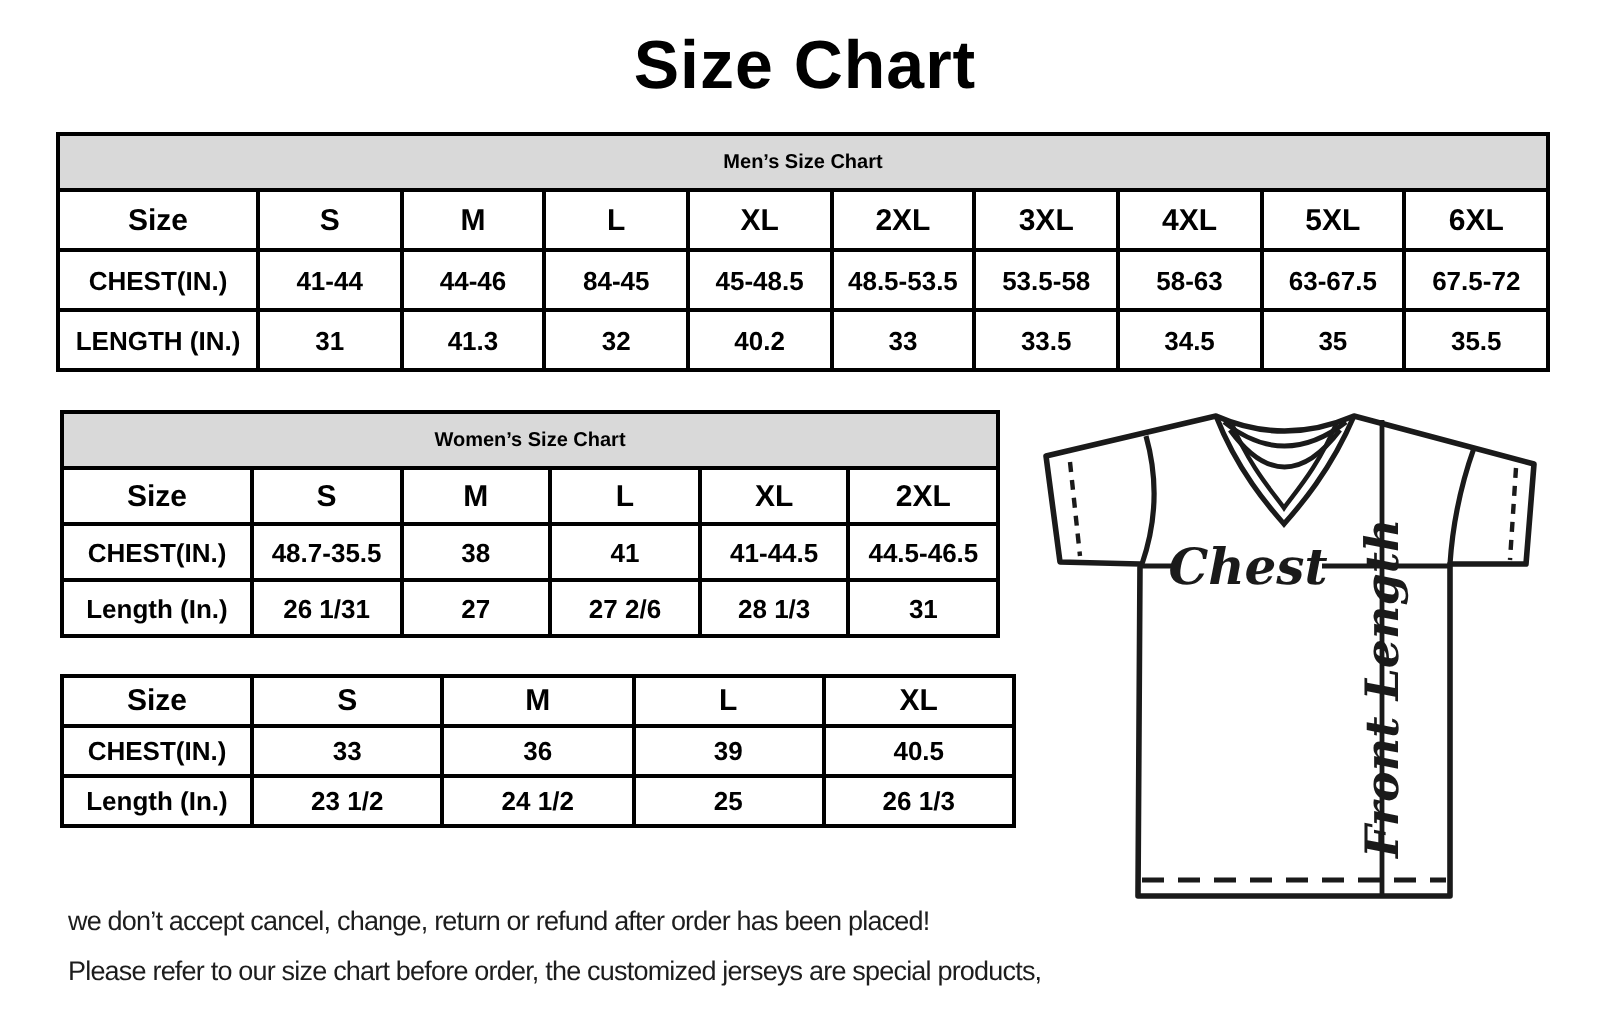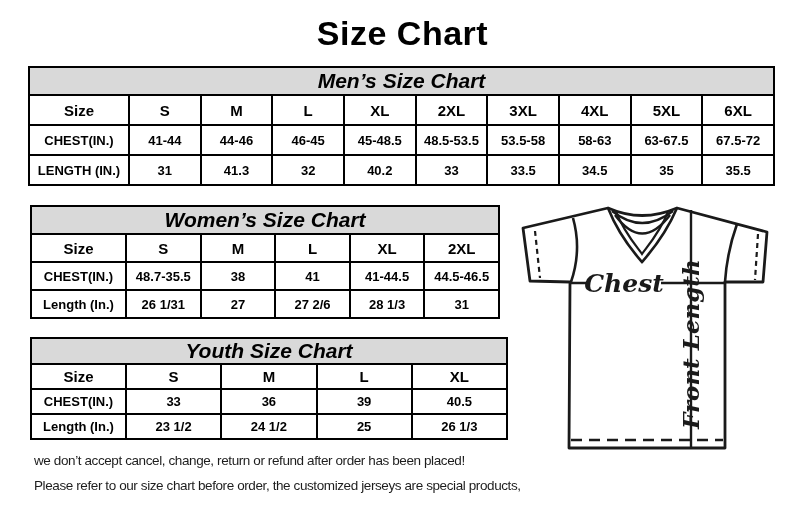--- a/index.html
+++ b/index.html
@@ -9,21 +9,21 @@
   }
   .page-title{
     position:absolute;top:14px;left:0;width:100%;margin:0;
     text-align:center;font-size:34px;font-weight:bold;letter-spacing:.5px;
   }
   table.szt{
     position:absolute;border-collapse:collapse;table-layout:fixed;
     text-align:center;font-weight:bold;
   }
   table.szt td{border:2px solid #000;padding:0;overflow:hidden;white-space:nowrap;}
-  td.tbl-title{background:var(--hdr,#d9d9d9);font-size:21px;font-style:italic;}
+  td.tbl-title{background:var(--hdr,#d9d9d9);font-size:10px;}
   tr.row-size td{font-size:15px;border-radius:13px;}
   tr.row-data td{font-size:13px;}
   td.tbl-label{font-size:13px;}
   table.men{left:28px;top:66px;width:747px;}
   table.men td{height:28px;}
   table.men td.tbl-title{height:26px;}
   table.women{left:30px;top:205px;width:470px;}
   table.women td{height:26px;}
   table.women td.tbl-title{height:26px;}
   table.youth{left:30px;top:337px;width:478px;}
@@ -72,21 +72,21 @@
           <td class="tbl-cell">2XL</td>
           <td class="tbl-cell">3XL</td>
           <td class="tbl-cell">4XL</td>
           <td class="tbl-cell">5XL</td>
           <td class="tbl-cell">6XL</td>
         </tr>
         <tr class="row-data">
           <td class="tbl-label">CHEST(IN.)</td>
           <td class="tbl-cell">41-44</td>
           <td class="tbl-cell">44-46</td>
-          <td class="tbl-cell">46-45</td>
+          <td class="tbl-cell">84-45</td>
           <td class="tbl-cell">45-48.5</td>
           <td class="tbl-cell">48.5-53.5</td>
           <td class="tbl-cell">53.5-58</td>
           <td class="tbl-cell">58-63</td>
           <td class="tbl-cell">63-67.5</td>
           <td class="tbl-cell">67.5-72</td>
         </tr>
         <tr class="row-data">
           <td class="tbl-label">LENGTH (IN.)</td>
           <td class="tbl-cell">31</td>
@@ -142,23 +142,20 @@
     </table>
   <table class="szt youth">
       <colgroup>
         <col style="width: 95px;">
         <col>
         <col>
         <col>
         <col>
       </colgroup>
       <tbody>
-        <tr>
-          <td colspan="5" class="tbl-title">Youth Size Chart</td>
-        </tr>
         <tr class="row-size">
           <td class="tbl-label">Size</td>
           <td class="tbl-cell">S</td>
           <td class="tbl-cell">M</td>
           <td class="tbl-cell">L</td>
           <td class="tbl-cell">XL</td>
         </tr>
         <tr class="row-data">
           <td class="tbl-label">CHEST(IN.)</td>
           <td class="tbl-cell">33</td>

